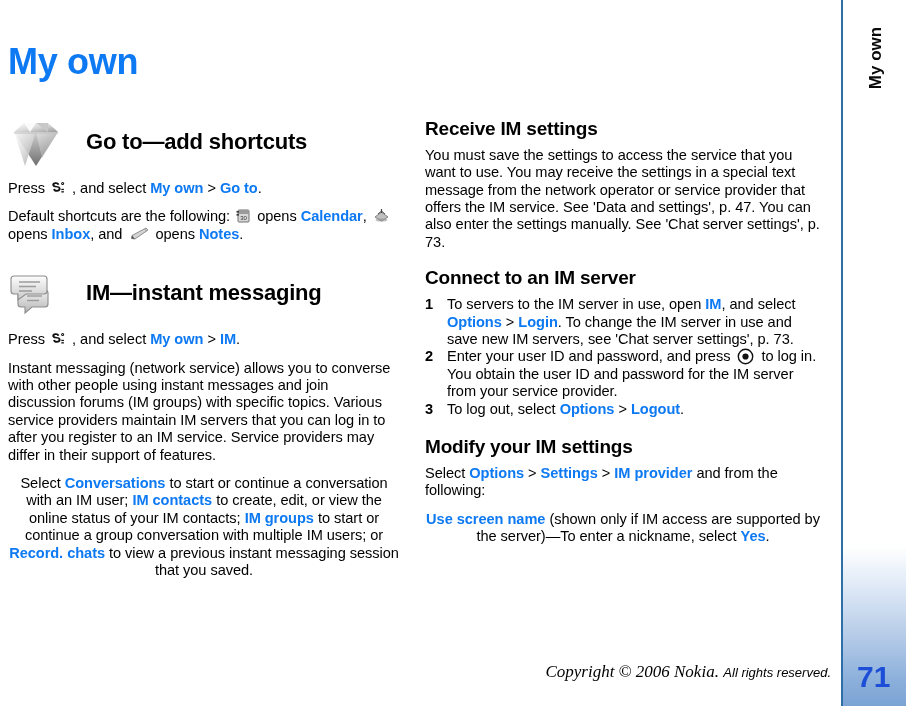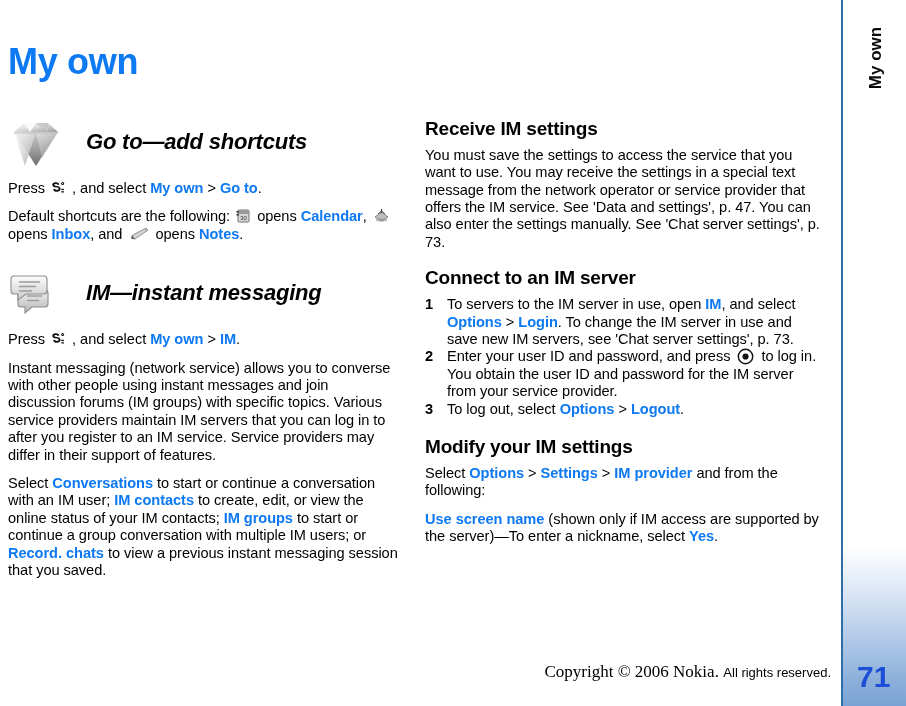--- a/index.html
+++ b/index.html
@@ -118,21 +118,21 @@
     letter-spacing: -0.2px;
     line-height: 1.15;
   }
   p.body {
     margin: 0 0 11px 0;
     font-size: 14.6px;
     line-height: 17.4px;
     color: #000000;
     letter-spacing: -0.05px;
   }
-  p.body:last-child { margin-bottom: 8px; }
+  p.body:last-child { margin-bottom: 8px; text-align: center; }
   .blue {
     color: #0d79f2;
     font-weight: bold;
   }
   .gt { color: #000000; font-weight: normal; }
 
   
   .icon-head {
     position: relative;
     min-height: 56px;
@@ -141,21 +141,20 @@
   .icon-head .ico {
     position: absolute;
     left: 0;
     top: 0;
     width: 56px;
     height: 52px;
   }
   .icon-head h2.section-head {
     padding-left: 78px;
     padding-top: 12px;
-    font-style: italic;
   }
 
   
   ol.steps {
     margin: 0;
     padding: 0;
     list-style: none;
   }
   ol.steps li {
     position: relative;
@@ -188,20 +187,21 @@
 
   
   .footer {
     position: absolute;
     left: 0;
     top: 662px;
     width: 841px;
     text-align: right;
     padding-right: 10px;
     box-sizing: border-box;
+    font-style: italic;
   }
   .copy-serif {
     font-family: "Liberation Serif", serif;
     font-size: 17px;
     color: #000;
   }
   .copy-sans {
     font-family: "Liberation Sans", sans-serif;
     font-size: 13px;
     color: #000;

